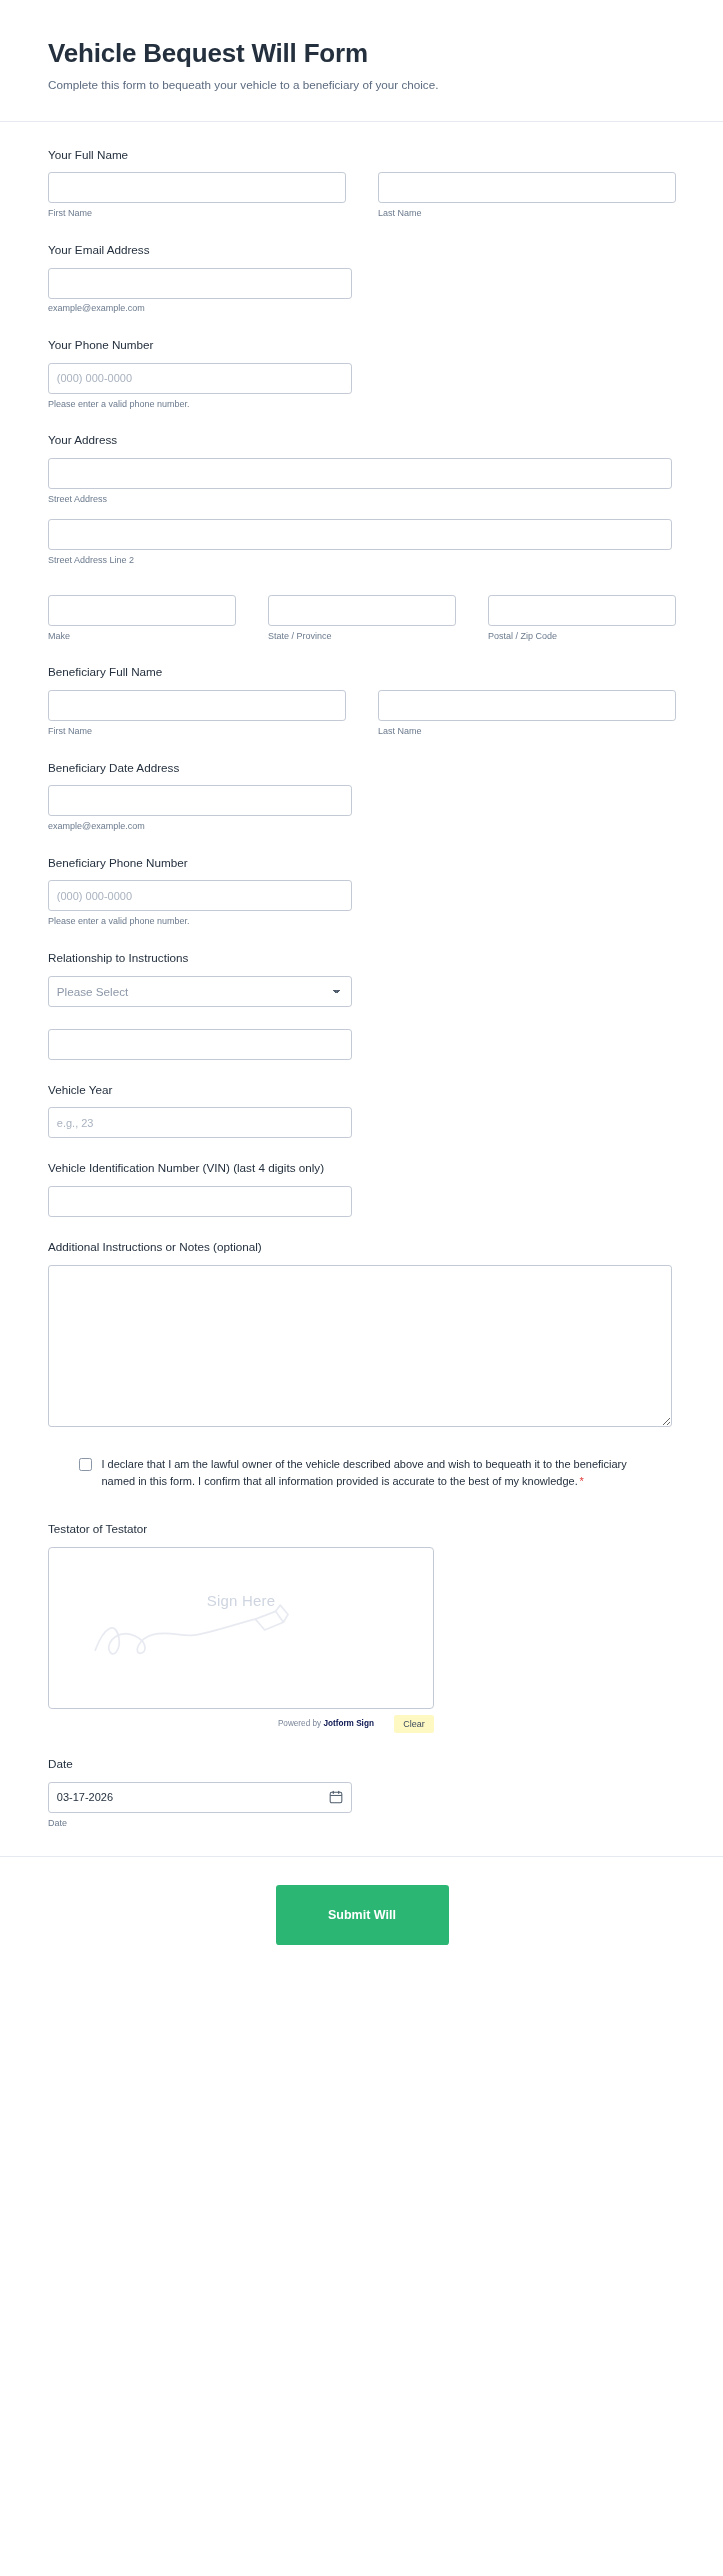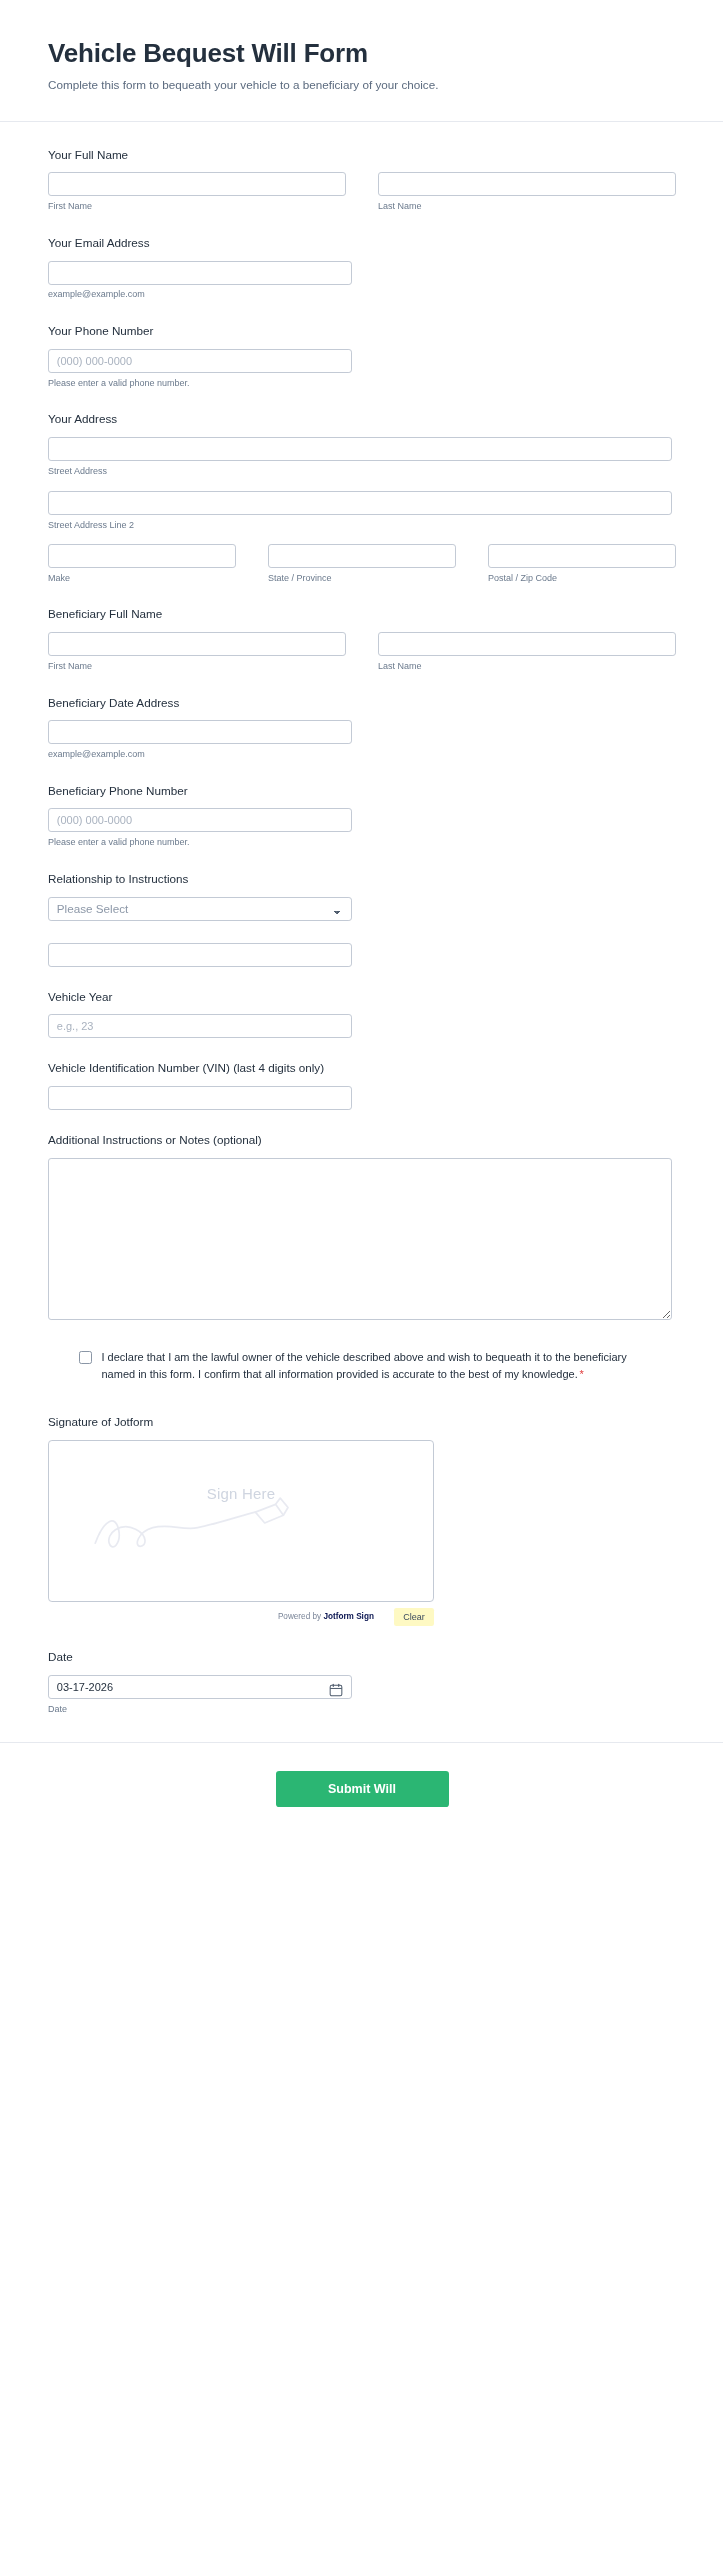--- a/index.html
+++ b/index.html
@@ -67,21 +67,21 @@
   .sub-label.err {
     color: #6b7a8d;
   }
   input.txt, select.sel, textarea.ta {
     font-family: "Liberation Sans", sans-serif;
     font-size: 11px;
     color: #24303e;
     border: 0.8px solid #c3cad5;
     border-radius: 3.1px;
     background: #ffffff;
-    height: 24px;
+    height: 31px;
     padding: 4.7px 7.8px;
     width: 100%;
     outline: none;
   }
   input.txt::placeholder, textarea.ta::placeholder {
     color: #a9b2bf;
   }
   .row {
     display: flex;
     gap: 32px;
@@ -205,21 +205,21 @@
     padding: 28px 0 37px 0;
     text-align: center;
   }
   .submit-btn {
     background: #2bb673;
     color: #ffffff;
     border: none;
     border-radius: 3.1px;
     font-size: 12.5px;
     font-weight: bold;
-    padding: 11px 0;
+    padding: 23px 0;
     width: 173px;
     cursor: pointer;
     font-family: "Liberation Sans", sans-serif;
   }
 </style>
 </head>
 <body>
 
 <div class="page">
 
@@ -259,21 +259,21 @@
         <div class="sub-label err">Please enter a valid phone number.</div>
       </div>
     </div>
 
     <div class="field">
       <label class="field-label">Your Address</label>
       <div class="w-full" style="margin-bottom:14px;">
         <input class="txt" type="text" value="" style="">
         <div class="sub-label">Street Address</div>
       </div>
-      <div class="w-full" style="margin-bottom:12px;">
+      <div class="w-full" style="margin-bottom:28px;">
         <input class="txt" type="text" value="" style="">
         <div class="sub-label">Street Address Line 2</div>
       </div>
       <div class="row">
         <div class="col-third">
           <input class="txt" type="text" value="" style="">
           <div class="sub-label">Make</div>
         </div>
         <div class="col-third">
           <input class="txt" type="text" value="" style="">
@@ -353,21 +353,21 @@
     </div>
 
     <div class="declaration">
       <div class="cbox"></div>
       <div class="declaration-text">
         <span>I declare that I am the lawful owner of the vehicle described above and wish to bequeath it to the beneficiary named in this form. I confirm that all information provided is accurate to the best of my knowledge.</span><span class="req-star">*</span>
       </div>
     </div>
 
     <div class="field sig-wrap">
-      <label class="field-label">Signature of Jotform</label>
+      <label class="field-label">Testator of Testator</label>
       <div class="sig-box">
         <div class="sig-hint">Sign Here</div>
         <svg class="sig-swirl" viewBox="0 0 310 90">
           <path d="M8 62 C 20 30, 34 26, 38 44 C 42 62, 30 74, 26 62 C 22 50, 40 34, 60 44 C 76 52, 74 66, 66 66 C 58 66, 62 48, 82 42 C 104 36, 120 46, 140 42 C 168 36, 190 28, 214 22" fill="none" stroke="#d6d9e6" stroke-width="2.2" stroke-linecap="round"></path>
           <path d="M214 22 l 26 -10 l 10 14 l -24 10 z" fill="none" stroke="#d6d9e6" stroke-width="2.2" stroke-linejoin="round"></path>
           <path d="M240 12 l 6 -8 l 10 12 l -6 10" fill="none" stroke="#d6d9e6" stroke-width="2.2" stroke-linejoin="round"></path>
         </svg>
       </div>
       <div class="sig-footer">
         <div class="powered"><span>Powered by </span><b>Jotform Sign</b></div>

